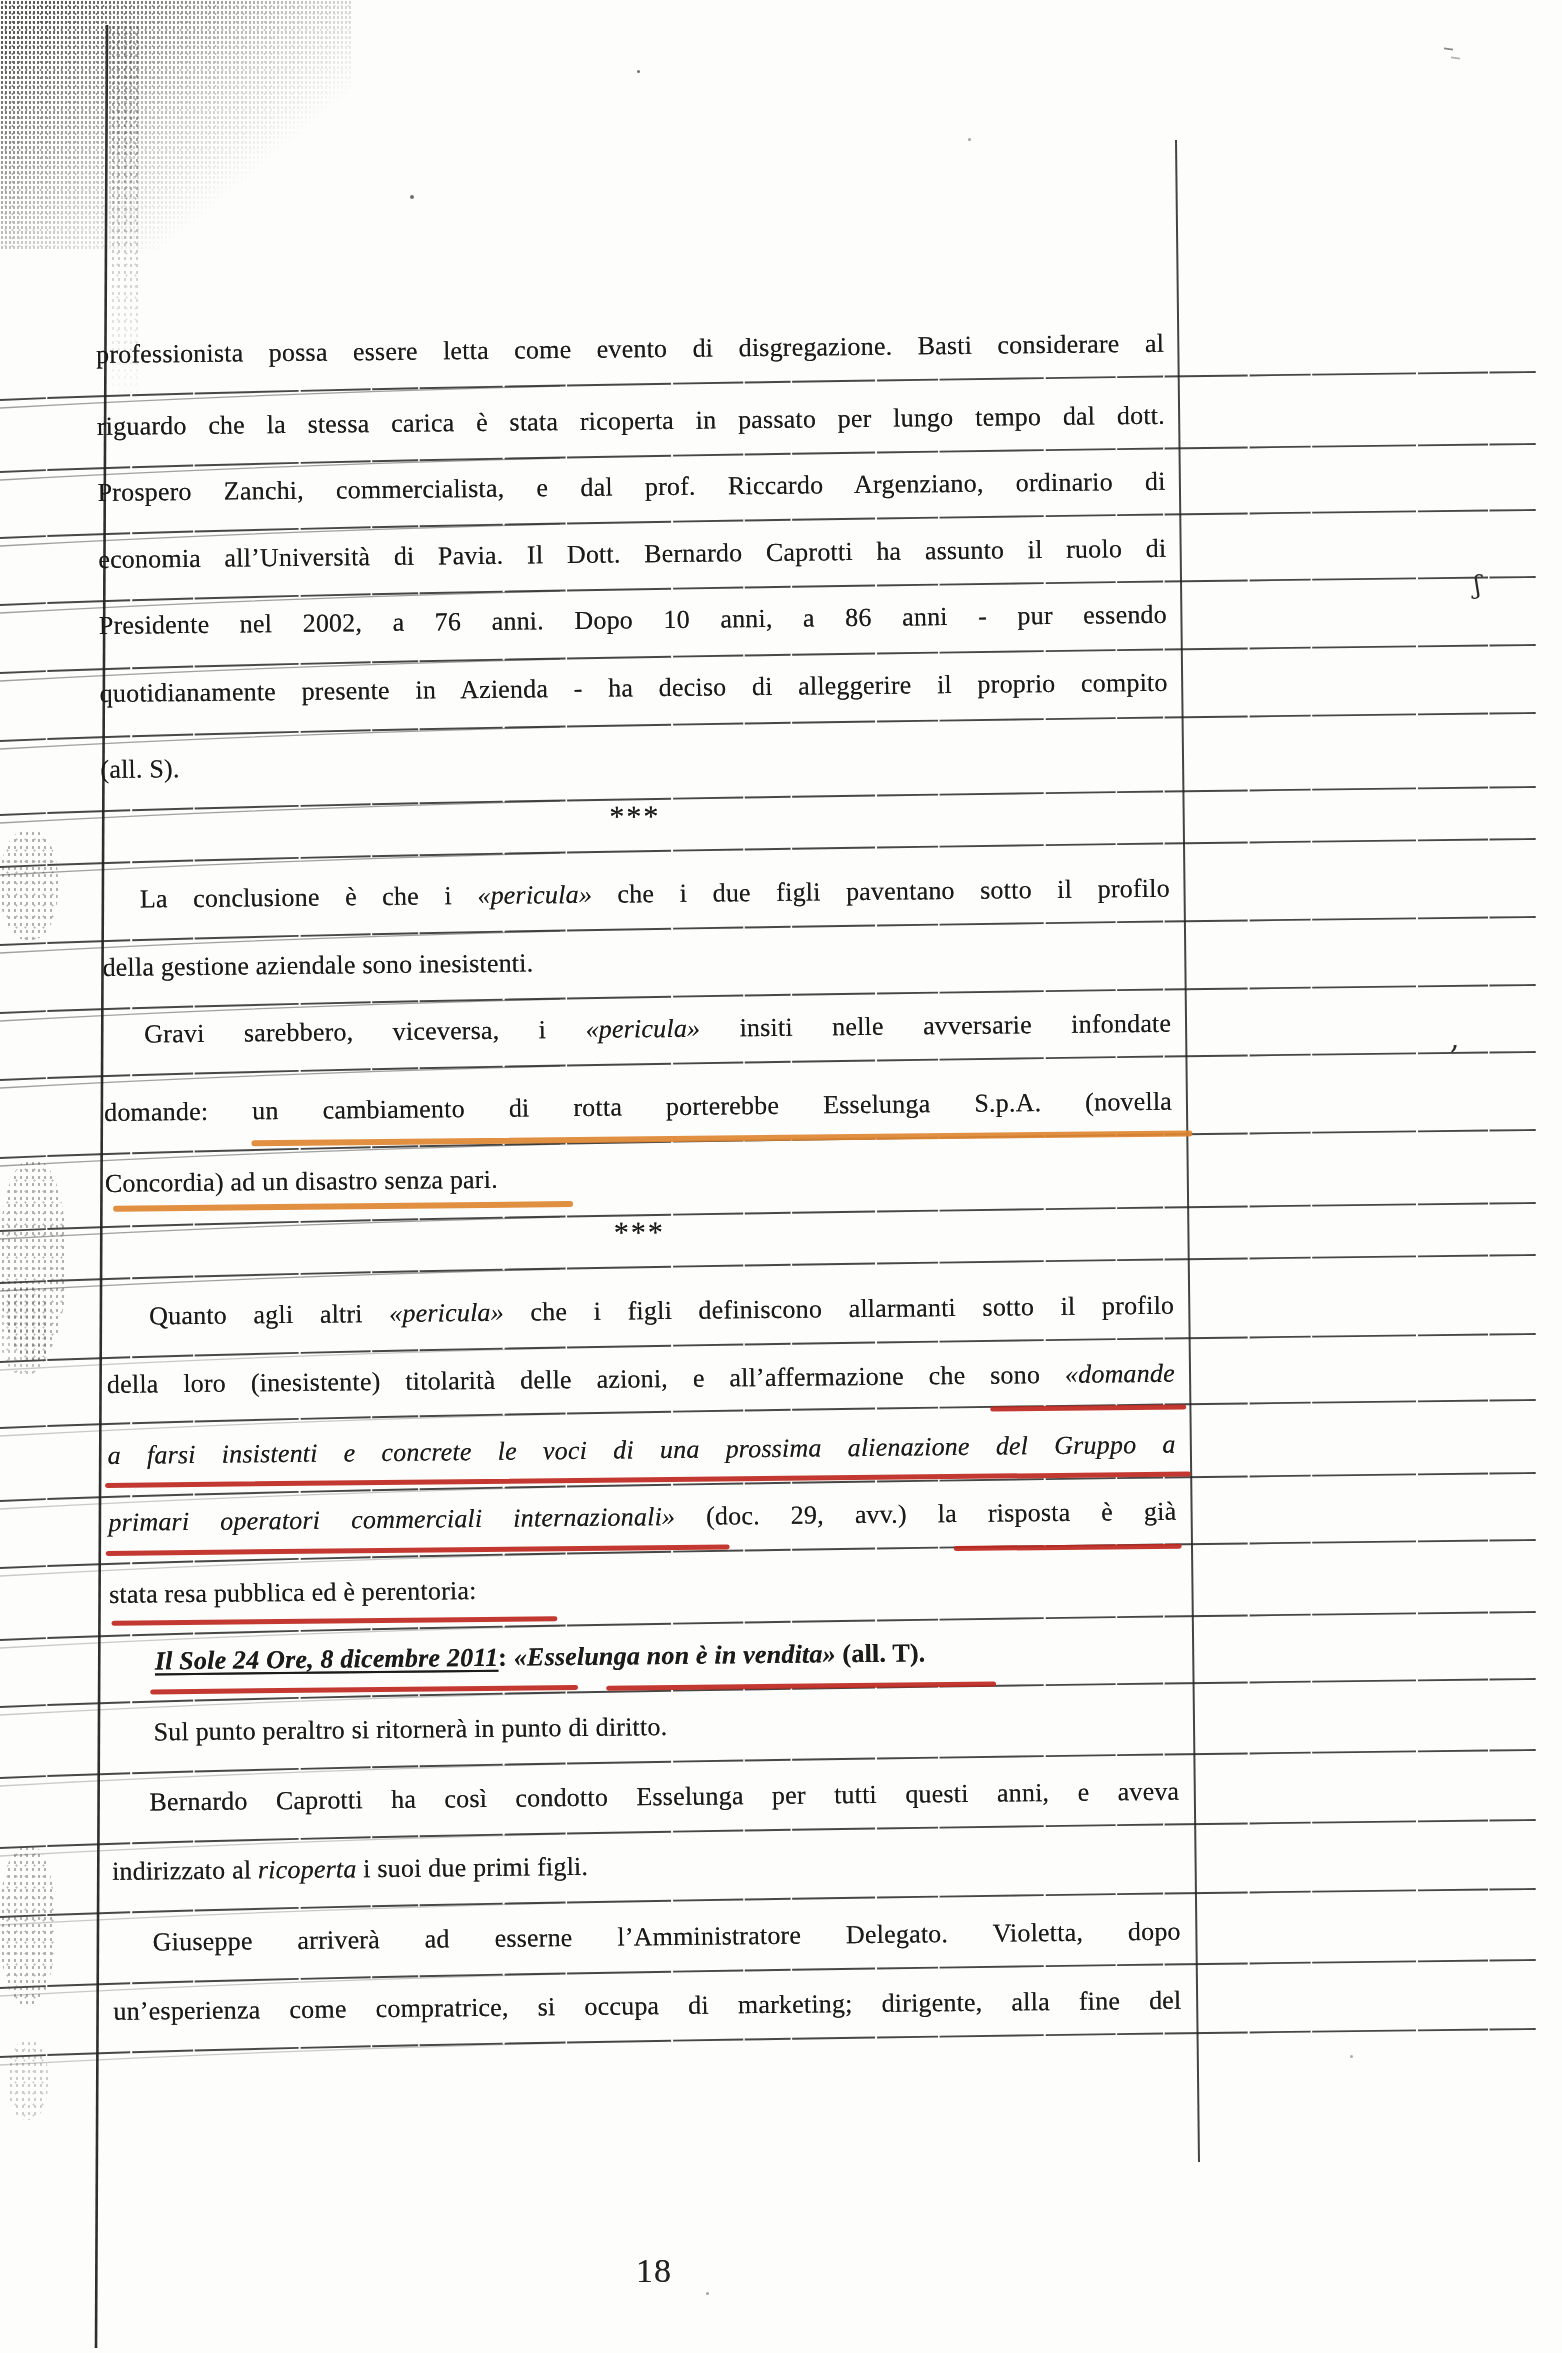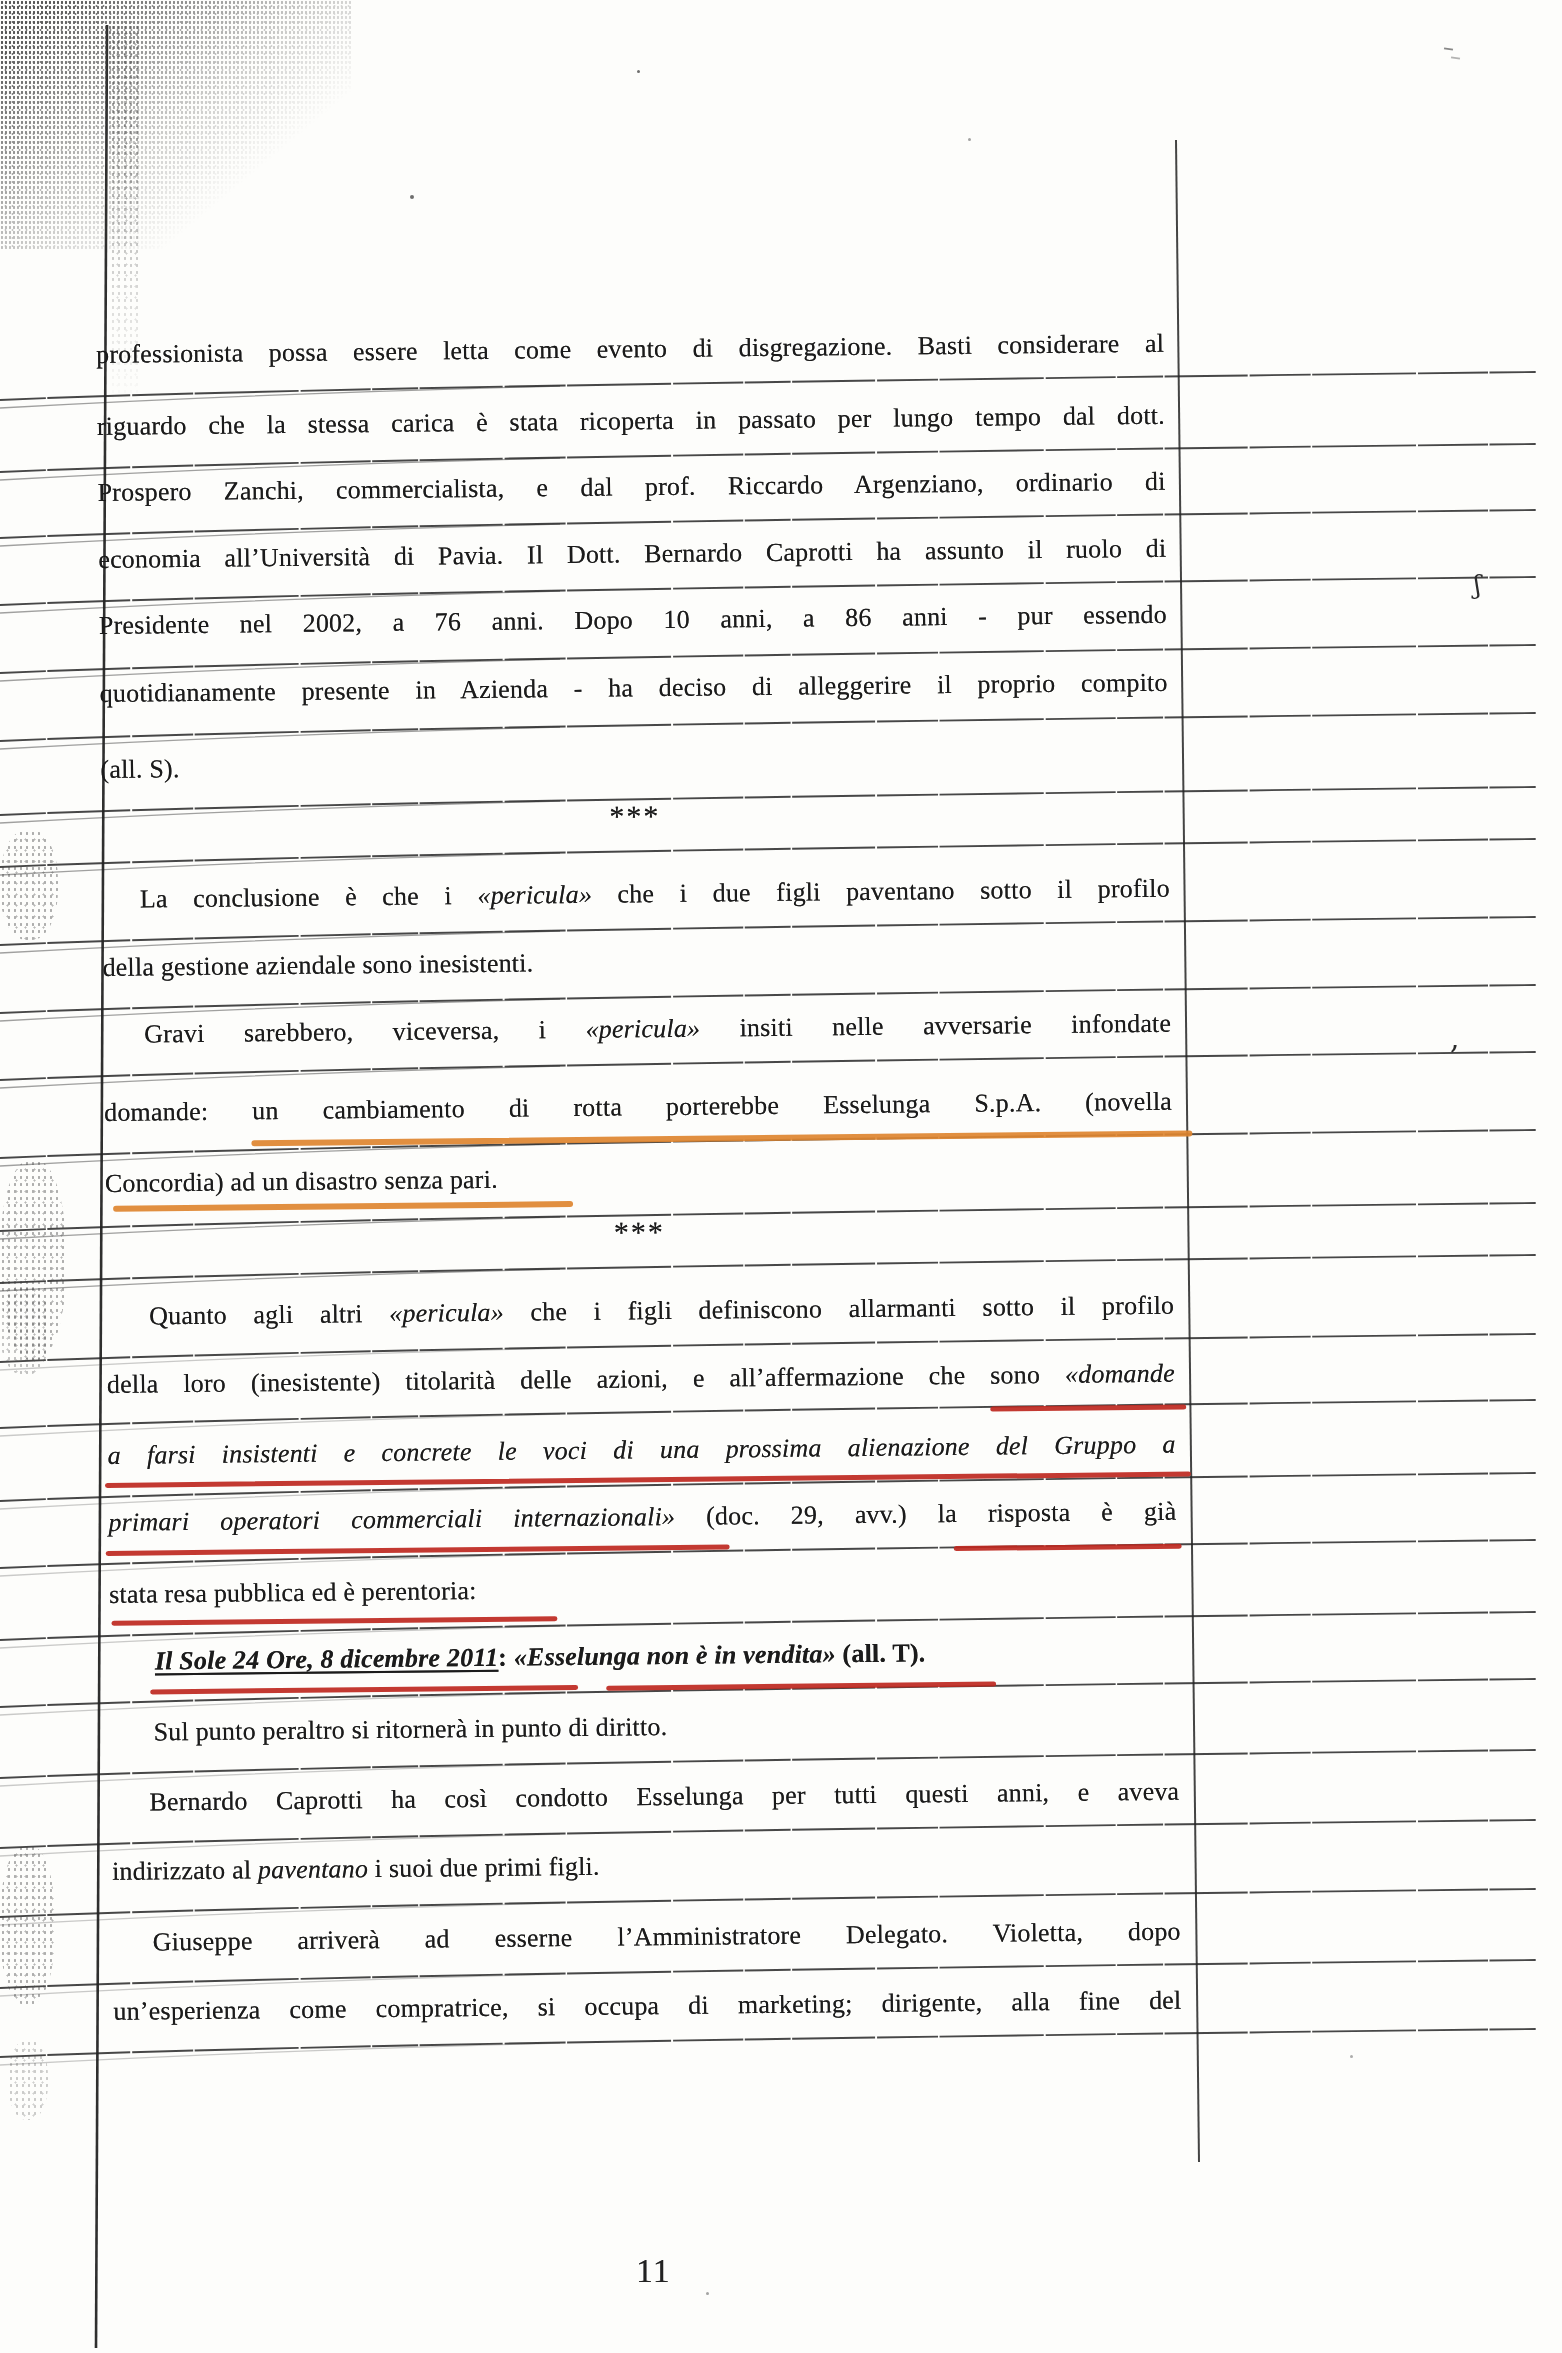--- a/index.html
+++ b/index.html
@@ -149,30 +149,30 @@
       <div class="row" style="top: 1168px;"><span>Concordia) ad un disastro senza pari.</span></div>
       <div class="row ctr" style="top: 1222px;"><span>***</span></div>
       <div class="row just" style="top: 1301px; text-indent: 43px;"><span>Quanto agli altri </span><span class="st-i">«pericula»</span><span> che i figli definiscono allarmanti sotto il profilo</span></div>
       <div class="row just" style="top: 1369px;"><span>della loro (inesistente) titolarità delle azioni, e all’affermazione che sono </span><span class="st-i">«domande</span></div>
       <div class="row just" style="top: 1440px;"><span class="st-i">a farsi insistenti e concrete le voci di una prossima alienazione del Gruppo a</span></div>
       <div class="row just" style="top: 1507px;"><span class="st-i">primari operatori commerciali internazionali»</span><span> (doc. 29, avv.) la risposta è già</span></div>
       <div class="row" style="top: 1579px;"><span>stata resa pubblica ed è perentoria:</span></div>
       <div class="row" style="top: 1646px; text-indent: 45px;"><span class="st-biu">Il Sole 24 Ore, 8 dicembre 2011</span><span class="st-b">: </span><span class="st-bi">«Esselunga non è in vendita»</span><span class="st-b"> (all. T).</span></div>
       <div class="row" style="top: 1717px; text-indent: 43px;"><span>Sul punto peraltro si ritornerà in punto di diritto.</span></div>
       <div class="row just" style="top: 1787px; text-indent: 38px;"><span>Bernardo Caprotti ha così condotto Esselunga per tutti questi anni, e aveva</span></div>
-      <div class="row" style="top: 1856px;"><span>indirizzato al </span><span class="st-i">paventano</span><span> i suoi due primi figli.</span></div>
+      <div class="row" style="top: 1856px;"><span>indirizzato al </span><span class="st-i">ricoperta</span><span> i suoi due primi figli.</span></div>
       <div class="row just" style="top: 1927px; text-indent: 40px;"><span>Giuseppe arriverà ad esserne l’Amministratore Delegato. Violetta, dopo</span></div>
       <div class="row just" style="top: 1996px;"><span>un’esperienza come compratrice, si occupa di marketing; dirigente, alla fine del</span></div>
       <div class="mark" style="left: 252px; top: 1143px; width: 941px; height: 6px; background: rgb(222, 133, 48);"></div>
       <div class="mark" style="left: 113px; top: 1207px; width: 460px; height: 6px; background: rgb(222, 133, 48);"></div>
       <div class="mark" style="left: 988px; top: 1417px; width: 196px; height: 5px; background: rgb(190, 40, 32);"></div>
       <div class="mark" style="left: 102px; top: 1484px; width: 1086px; height: 5px; background: rgb(190, 40, 32);"></div>
       <div class="mark" style="left: 102px; top: 1552px; width: 624px; height: 5px; background: rgb(190, 40, 32);"></div>
       <div class="mark" style="left: 950px; top: 1556px; width: 228px; height: 5px; background: rgb(190, 40, 32);"></div>
       <div class="mark" style="left: 107px; top: 1622px; width: 446px; height: 5px; background: rgb(190, 40, 32);"></div>
       <div class="mark" style="left: 145px; top: 1691px; width: 428px; height: 5px; background: rgb(190, 40, 32);"></div>
       <div class="mark" style="left: 601px; top: 1692px; width: 390px; height: 5px; background: rgb(190, 40, 32);"></div>
     </div>
 
-  <div id="page-number">11</div>
+  <div id="page-number">18</div>
 <div class="artifact-glyph" style="left: 1474px; top: 570px; font-size: 26px;">ʃ</div>
     <div class="artifact-glyph" style="left: 1450px; top: 1020px; font-size: 30px;">,</div>
   </div>
 
 </body></html>

